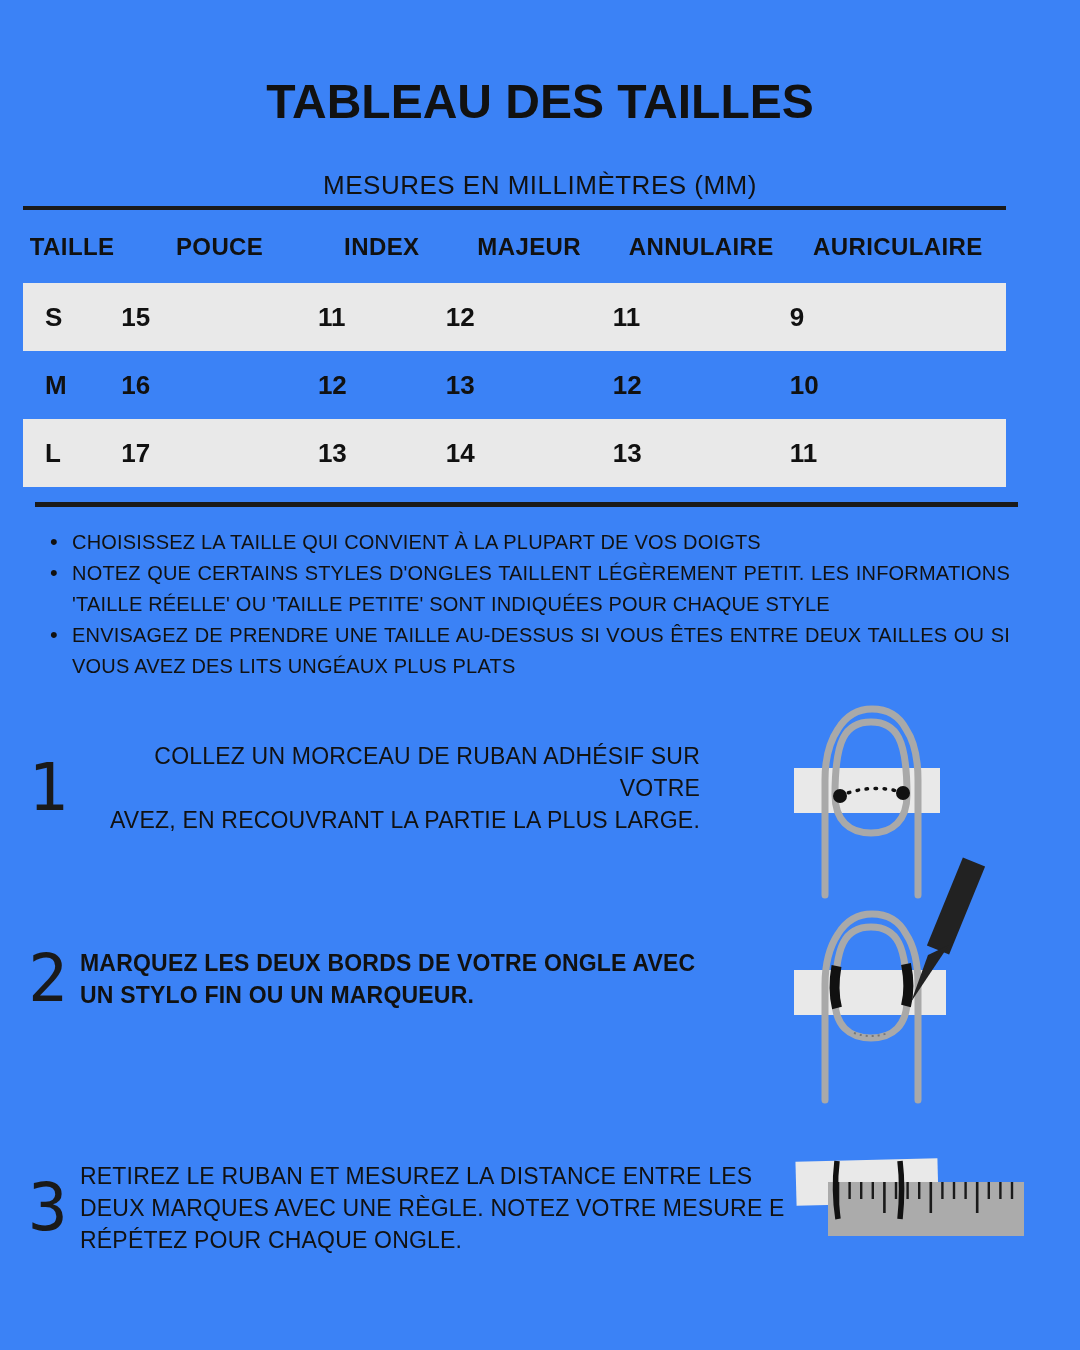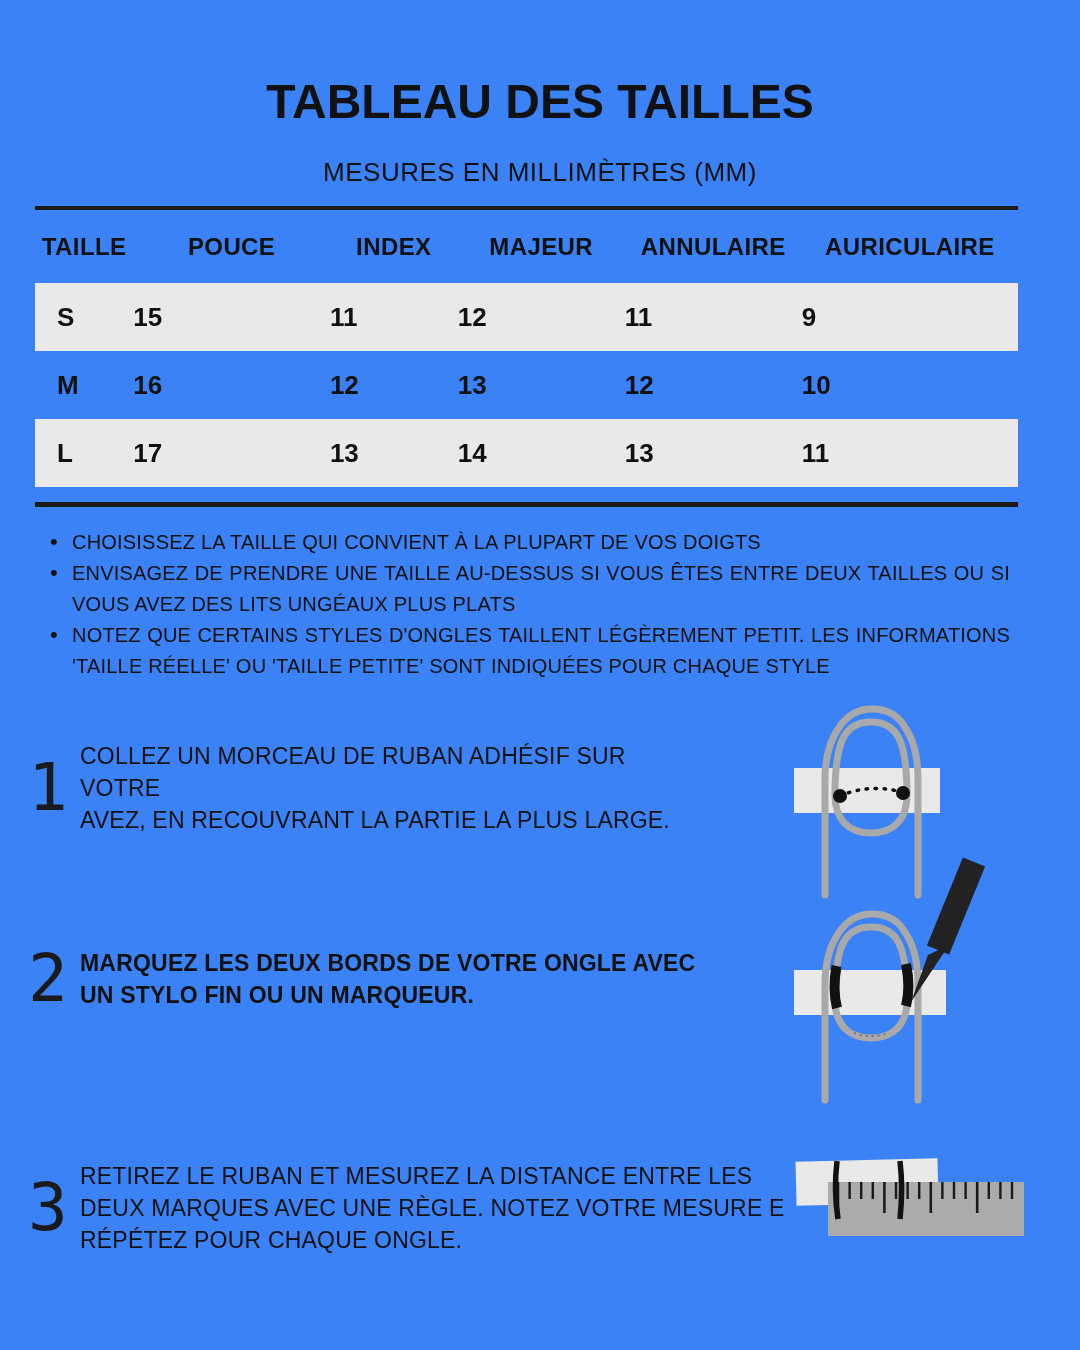--- a/index.html
+++ b/index.html
@@ -5,25 +5,25 @@
   html,body{margin:0;padding:0;background:#ffffff;}
   .page{
     position:relative;width:1080px;height:1350px;background:#3b82f6;overflow:hidden;
     font-family:"Liberation Sans",sans-serif;color:#111111;
   }
   .title{
     position:absolute;top:78px;left:0;width:100%;margin:0;
     text-align:center;font-size:48px;font-weight:bold;letter-spacing:0;line-height:1;
   }
   .subtitle{
-    position:absolute;top:157px;left:0;width:100%;
+    position:absolute;top:170px;left:0;width:100%;
     text-align:center;font-size:26px;font-weight:normal;letter-spacing:0.5px;
   }
   .table-wrap{
-    position:absolute;top:206px;left:35px;width:983px;
+    position:absolute;top:206px;left:23px;width:983px;
     border-top:4px solid #1a1a1a;
   }
   table{width:100%;border-collapse:collapse;table-layout:fixed;}
   th{height:73px;font-size:24px;font-weight:bold;text-align:center;letter-spacing:0.4px;padding:0;}
   td{height:68px;font-size:26px;font-weight:bold;text-align:left;padding:0;}
   tbody tr.stripe{background:#e9e9e9;}
   td.size-cell{text-align:left;padding-left:22px;}
   th.first{text-align:center;}
   .rule-bottom{position:absolute;top:502px;left:35px;width:983px;height:5px;background:#1a1a1a;}
   .notes{
@@ -33,21 +33,21 @@
     position:relative;padding-left:24px;font-size:20px;line-height:31px;
     text-align:justify;letter-spacing:0.2px;
   }
   .notes li::before{content:"\2022";position:absolute;left:2px;top:-1px;font-size:22px;}
   .step{position:absolute;left:28px;display:flex;align-items:center;}
   .step-num{
     font-family:"DejaVu Sans Mono",monospace;font-size:66px;line-height:1;
     color:#1a1a1a;margin-right:12px;min-width:40px;
   }
   .step-text{font-size:23px;line-height:32px;letter-spacing:0.2px;}
-  .step-1{top:740px;}  .step-1 .step-text{width:620px;}
+  .step-1{top:740px;}  .step-1 .step-text{width:620px;text-align:right;}
   .step-2{top:946px;}  .step-2 .step-text{width:620px;font-weight:bold;}
   .step-3{top:1160px;} .step-3 .step-text{width:720px;}
   .illus{position:absolute;}
   .illus-1{left:790px;top:700px;}
   .illus-2{left:790px;top:850px;}
   .illus-3{left:790px;top:1148px;}
 </style>
 </head>
 <body>
 
@@ -101,22 +101,22 @@
           <td>13</td>
           <td>11</td>
         </tr>
       </tbody>
     </table>
   </div>
   <div class="rule-bottom"></div>
 
   <ul class="notes">
     <li>CHOISISSEZ LA TAILLE QUI CONVIENT À LA PLUPART DE VOS DOIGTS</li>
+    <li>NOTEZ QUE CERTAINS STYLES D'ONGLES TAILLENT LÉGÈREMENT PETIT. LES INFORMATIONS 'TAILLE RÉELLE' OU 'TAILLE PETITE' SONT INDIQUÉES POUR CHAQUE STYLE</li>
     <li>ENVISAGEZ DE PRENDRE UNE TAILLE AU-DESSUS SI VOUS ÊTES ENTRE DEUX TAILLES OU SI VOUS AVEZ DES LITS UNGÉAUX PLUS PLATS</li>
-    <li>NOTEZ QUE CERTAINS STYLES D'ONGLES TAILLENT LÉGÈREMENT PETIT. LES INFORMATIONS 'TAILLE RÉELLE' OU 'TAILLE PETITE' SONT INDIQUÉES POUR CHAQUE STYLE</li>
   </ul>
 
   <div class="step step-1">
     <div class="step-num">1</div>
     <div class="step-text">
       <div>COLLEZ UN MORCEAU DE RUBAN ADHÉSIF SUR VOTRE</div>
       <div>AVEZ, EN RECOUVRANT LA PARTIE LA PLUS LARGE.</div>
     </div>
   </div>
 

